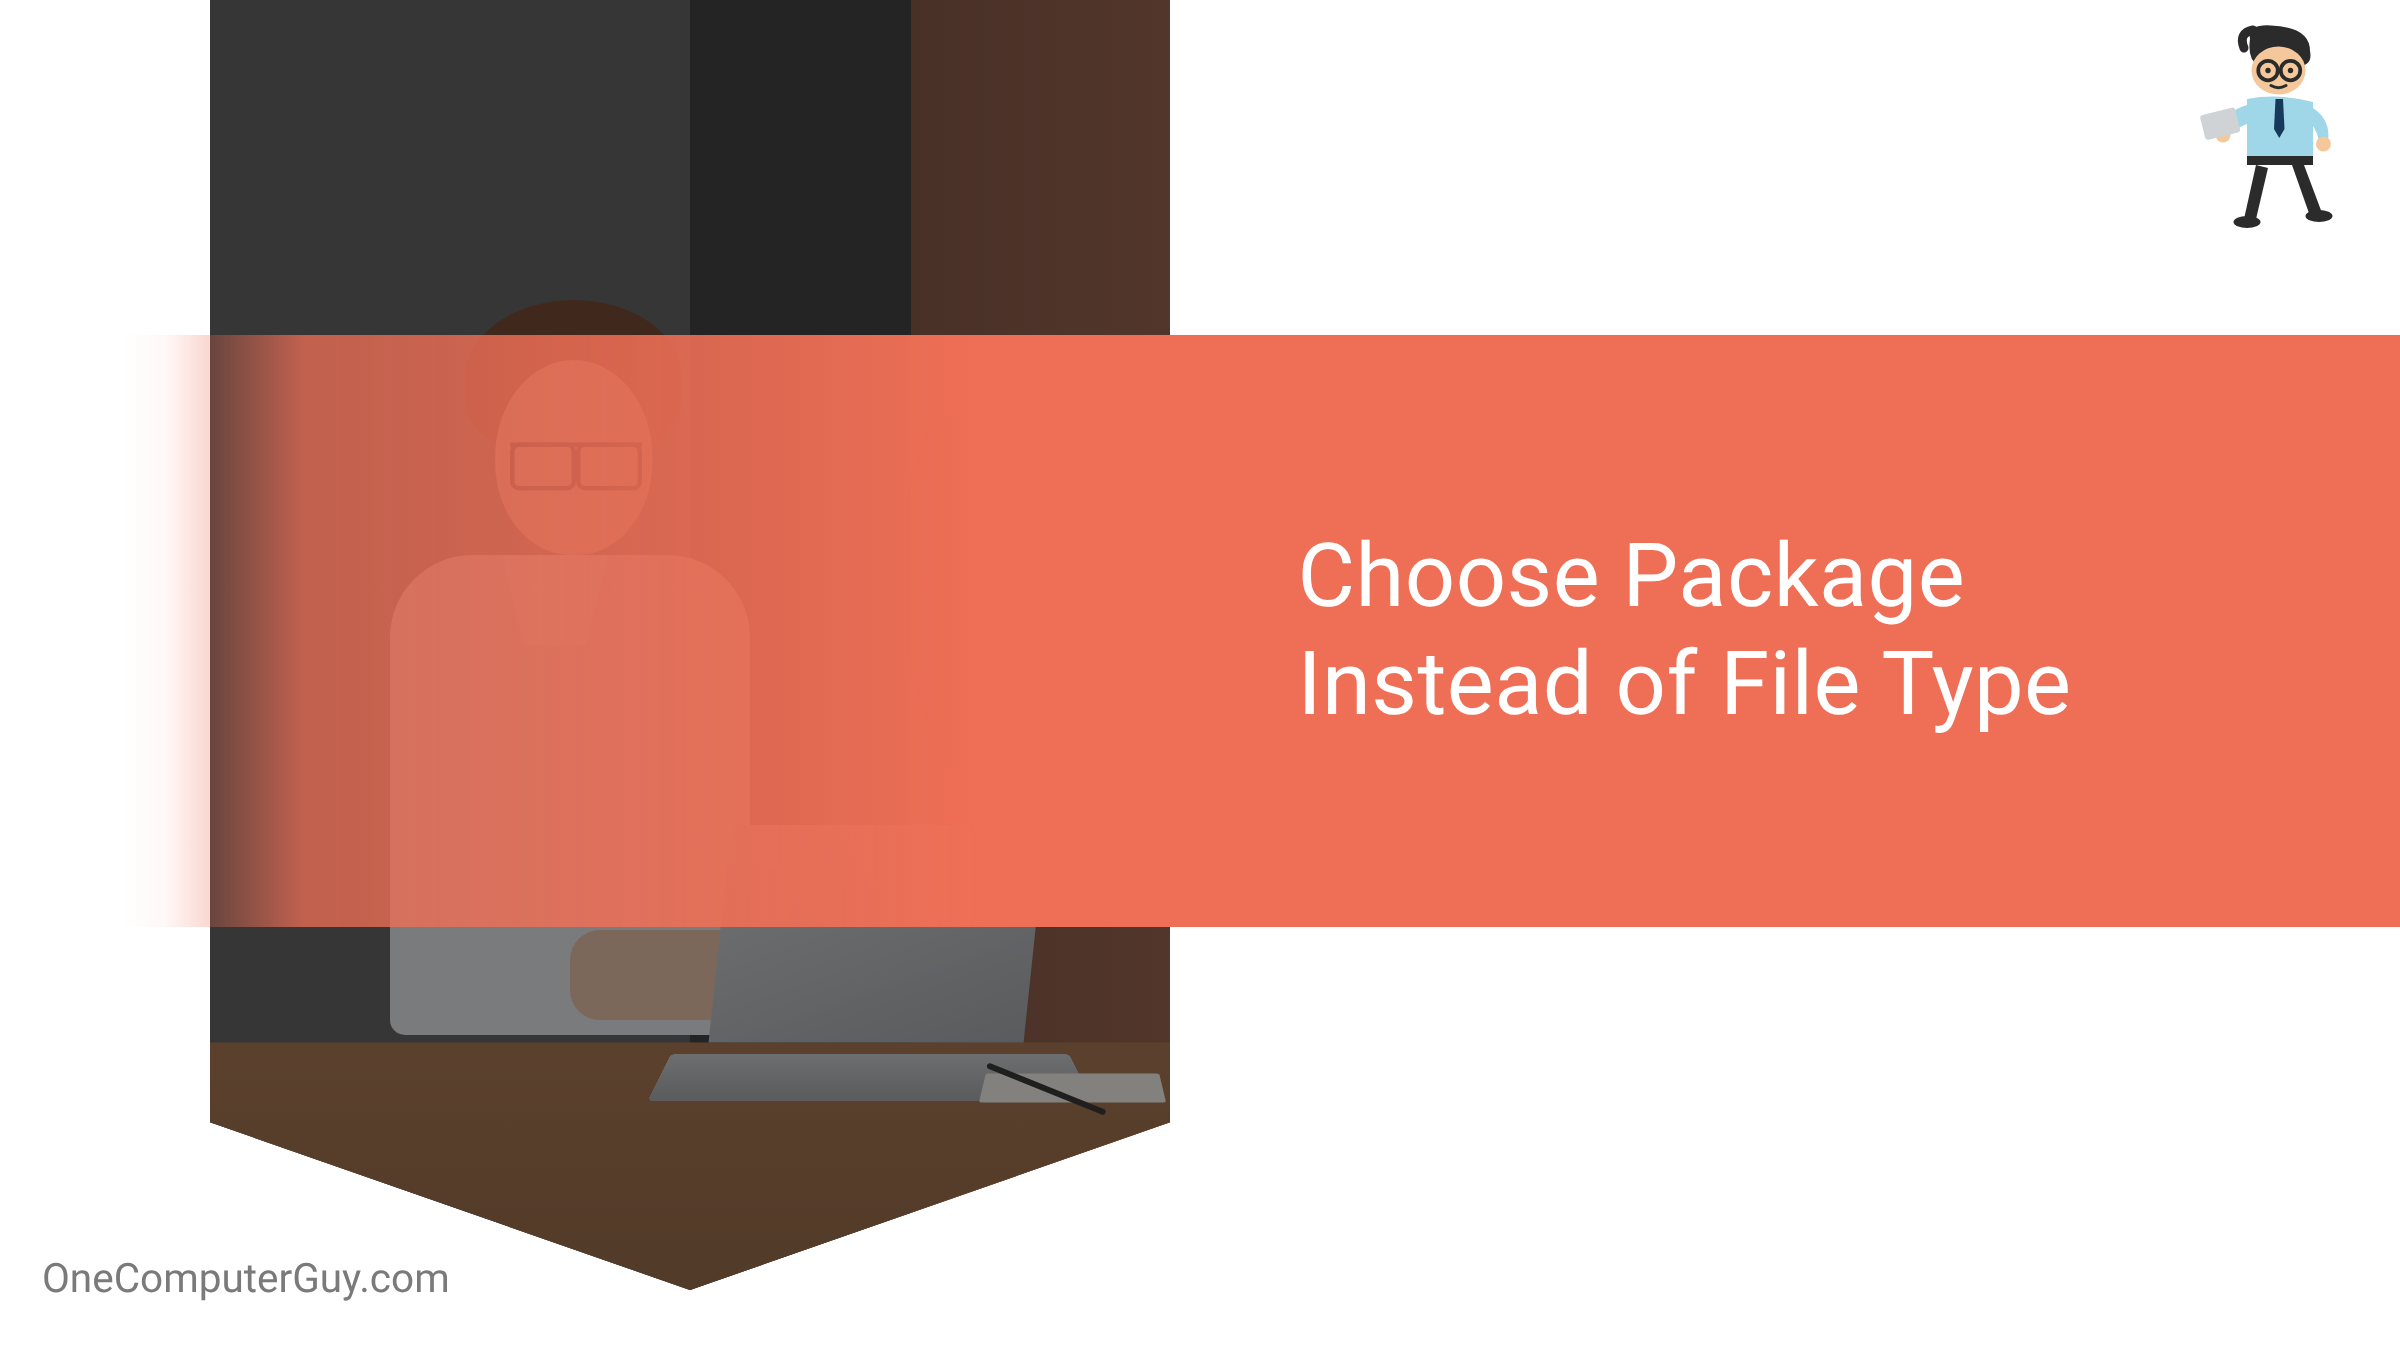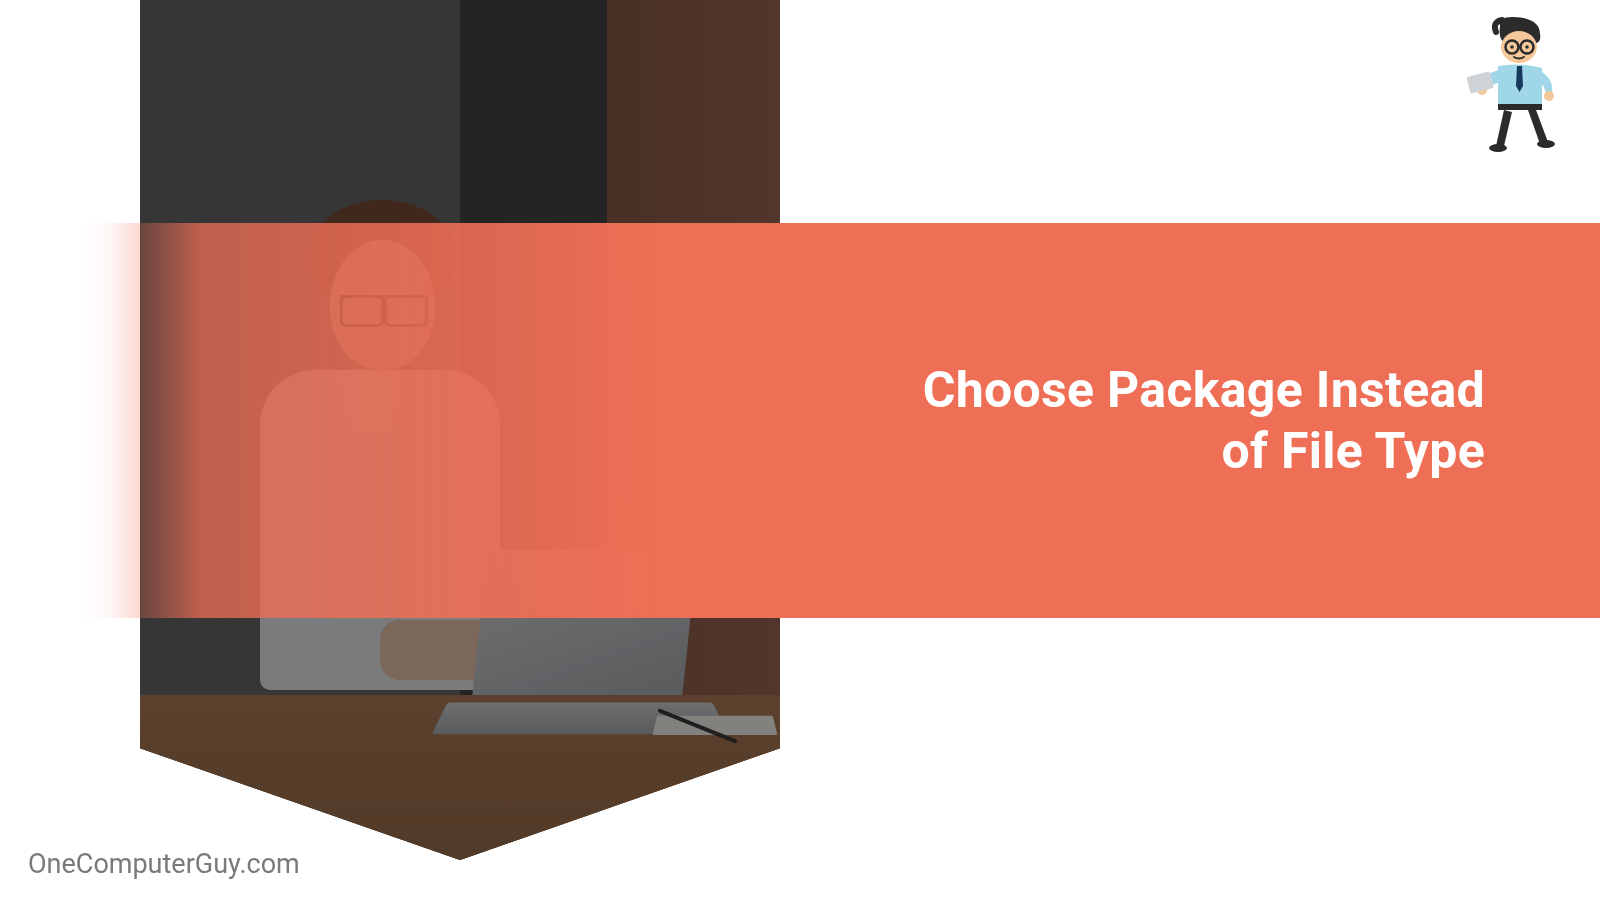--- a/index.html
+++ b/index.html
@@ -182,33 +182,33 @@
       width: 1520px;
       height: 395px;
       background: linear-gradient(90deg, rgba(239,111,86,0) 0%, rgba(239,111,86,0.05) 2%, rgba(239,111,86,0.75) 8%, #ef6f56 38%, #ef6f56 100%);
       display: flex;
       align-items: center;
       justify-content: flex-end;
       padding-right: 115px;
     }
     .title-text {
       color: #ffffff;
-      font-size: 50px;
-      font-weight: 700;
+      font-size: 59px;
+      font-weight: 400;
       line-height: 1.22;
-      text-align: right;
+      text-align: left;
       width: 620px;
       letter-spacing: 0.3px;
     }
 
     
     .footer-credit {
       position: absolute;
       left: 28px;
-      bottom: 20px;
+      bottom: 32px;
       color: #7a7a7a;
       font-size: 27px;
       font-weight: 400;
     }
 
     
     .mascot {
       position: absolute;
       right: 28px;
       top: 14px;

